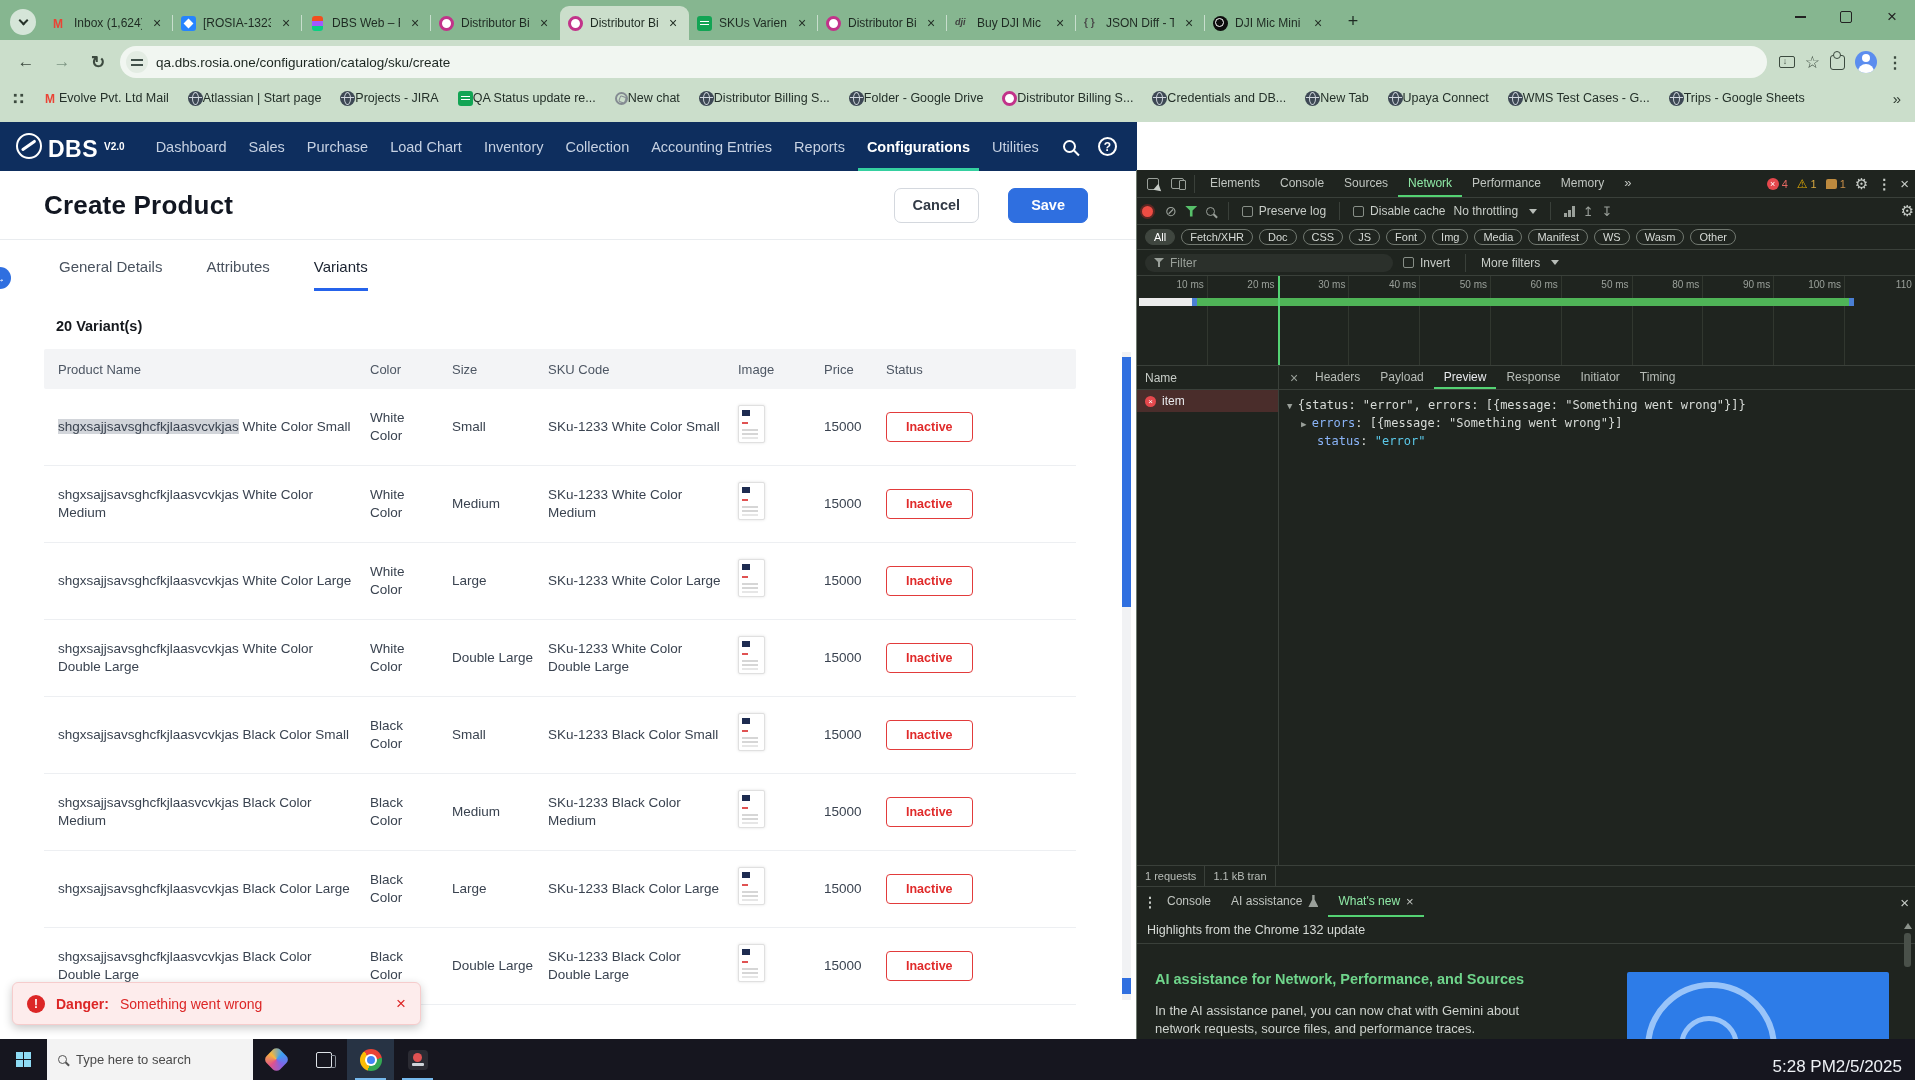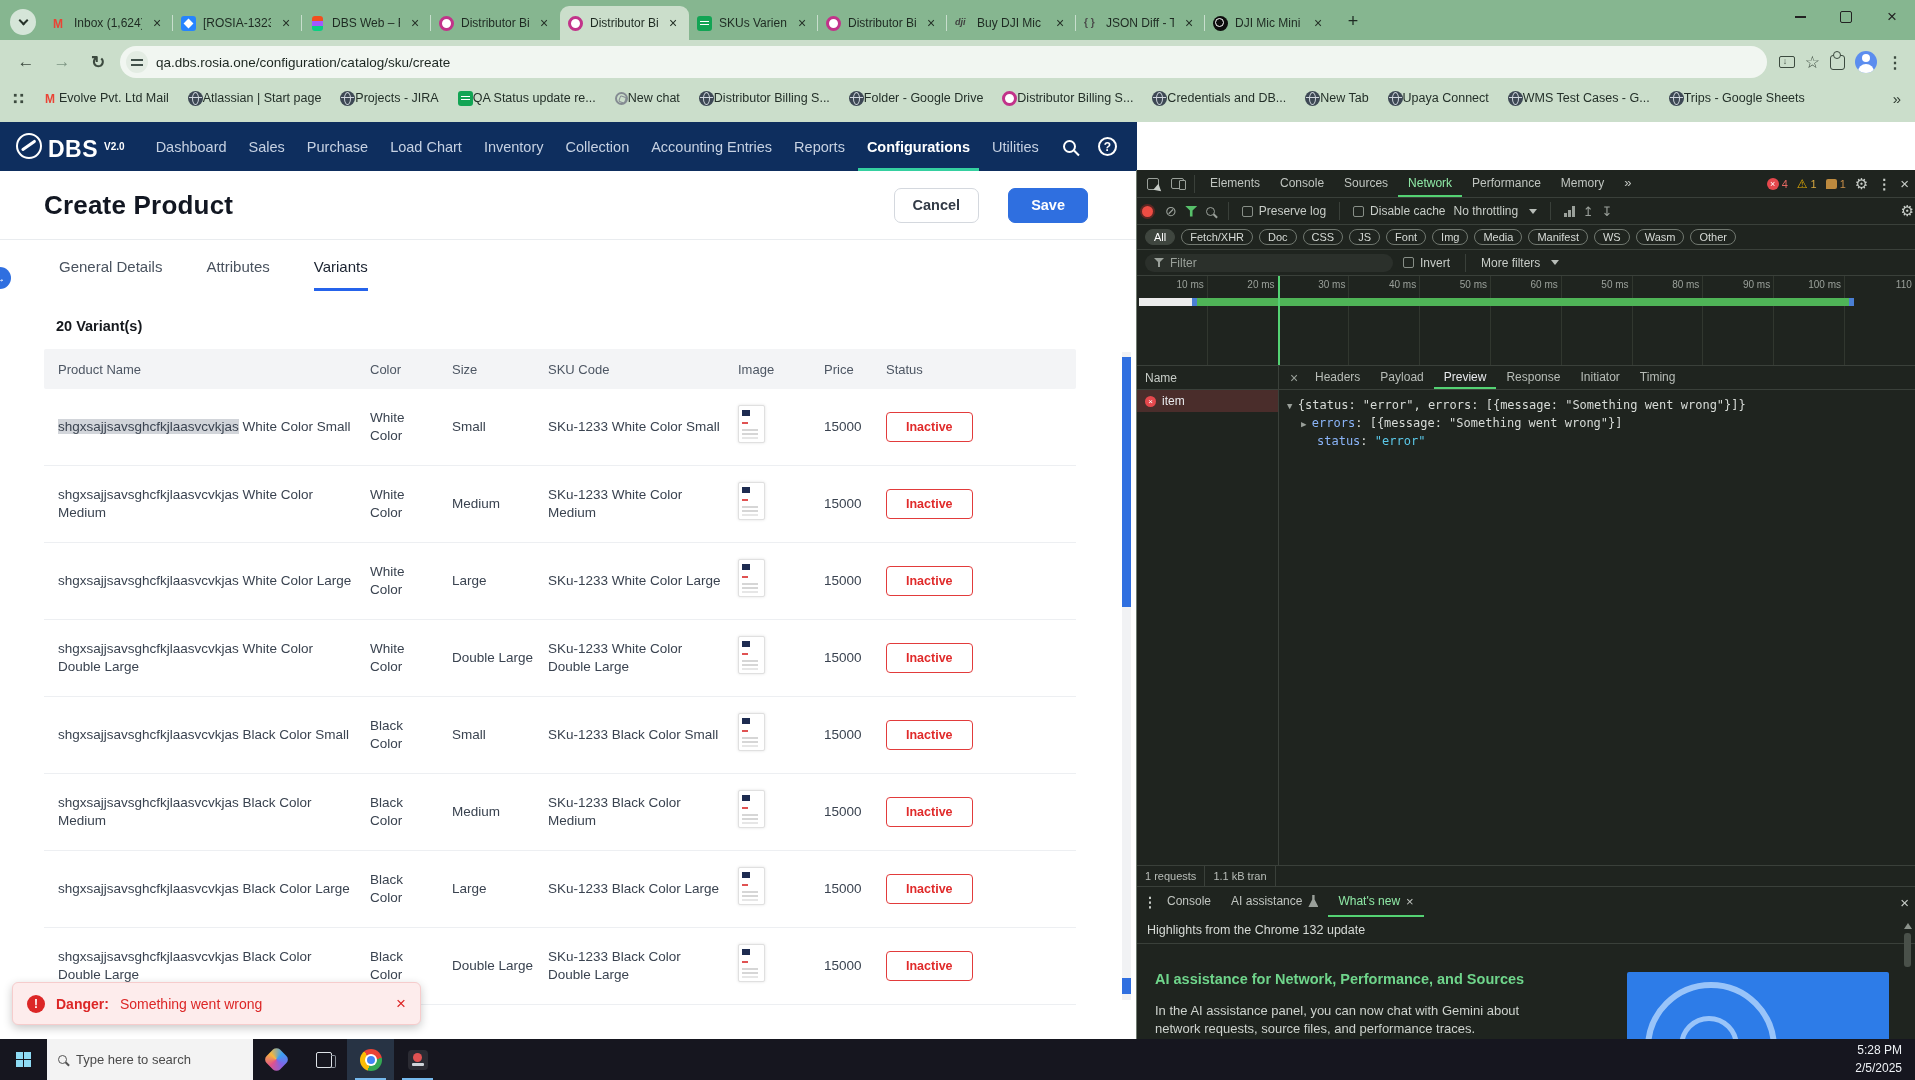--- a/index.html
+++ b/index.html
@@ -253,22 +253,22 @@
   .tb-ic.active-app{background:rgba(118,185,237,.18);}
   .ic-copilot{width:19px;height:19px;border-radius:5px;transform:rotate(45deg);background:conic-gradient(#3aa0f3,#8263e6,#e2528b,#f6b73c,#3aa0f3);}
   .ic-taskview{width:16px;height:16px;border:1.7px solid #dfe3e8;border-radius:2px;position:relative;background:transparent;}
   .ic-taskview::before{content:'';position:absolute;right:-5px;top:2px;width:4px;height:11px;border:1.5px solid #8d939c;border-left:none;border-radius:0 2px 2px 0;}
   .ic-chrome{width:22px;height:22px;border-radius:50%;background:conic-gradient(from -40deg,#ea4335 0 33%,#34a853 33% 66%,#fbbc05 66% 100%);position:relative;}
   .ic-chrome::before{content:'';position:absolute;inset:5px;border-radius:50%;background:#fff;}
   .ic-chrome::after{content:'';position:absolute;inset:7px;border-radius:50%;background:#4285f4;}
   .ic-app2{width:20px;height:20px;border-radius:4px;background:#2b2b33;position:relative;}
   .ic-app2::before{content:'';position:absolute;width:9px;height:9px;border-radius:50%;background:#e05252;left:5.5px;top:3px;}
   .ic-app2::after{content:'';position:absolute;width:12px;height:3px;background:#cfd4da;left:4px;bottom:4px;border-radius:1px;}
-  .tb-clock{margin-left:auto;display:flex;flex-direction:column;justify-content:center;align-items:flex-end;
-    padding-right:13px;color:#eef1f5;font-size:12px;line-height:1.45;text-align:right;}
+  .tb-clock{margin-left:auto;display:flex;flex-direction:row;justify-content:center;align-items:flex-end;
+    padding-right:13px;color:#eef1f5;font-size:17px;line-height:1.45;text-align:right;}
 </style>
 </head>
 <body>
 
 <div class="screen">
 
   <div class="tabstrip">
     <div class="tabsearch">
         <span class="chev"></span>
       </div>

